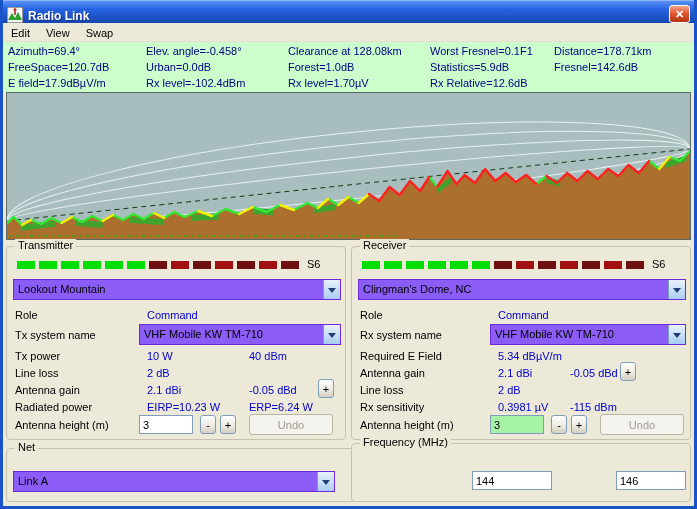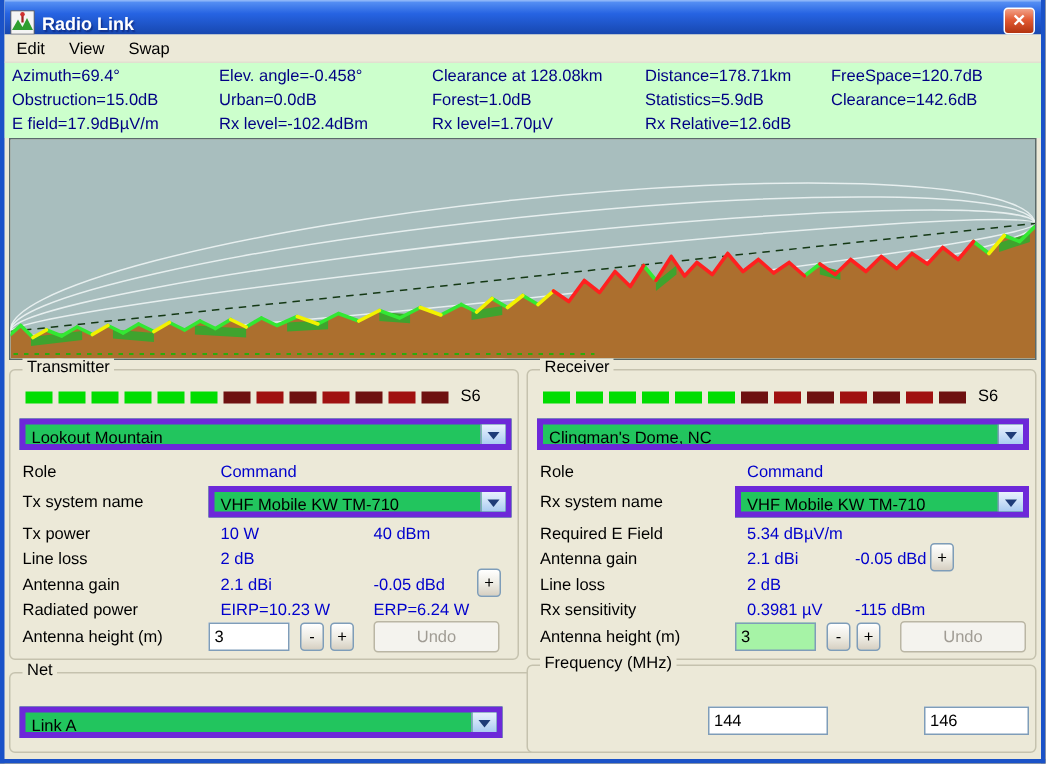--- a/index.html
+++ b/index.html
@@ -36,21 +36,21 @@
   .group{position:absolute;border:1px solid #C5C2AE;border-radius:4px;background:#ECE9D8;}
   .group>.gtitle{position:absolute;top:-8px;left:8px;background:#ECE9D8;padding:0 3px;}
   .g-tx{top:246px;left:3px;width:340px;height:194px;}
   .g-rx{top:246px;left:348px;width:340px;height:194px;}
   .g-net{top:448px;left:3px;width:376px;height:54px;}
   .g-freq{top:443px;left:348px;width:340px;height:59px;}
   
   .meter{position:absolute;left:10px;top:14px;display:flex;gap:4px;}
   .meter .seg{width:18px;height:8px;display:block;}
   .meter-label{position:absolute;top:11px;left:300px;}
-  .combo{position:absolute;height:21px;border:4px solid #6d28d9;background:#22c55e;
+  .combo{position:absolute;height:21px;border:1px solid #6d28d9;background:#8b5cf6;
     display:flex;align-items:stretch;}
   .combo .txt{flex:1;padding:3px 0 0 4px;white-space:nowrap;overflow:hidden;}
   .combo .arrow{width:17px;border-left:1px solid #7F9DB9;
     background:linear-gradient(180deg,#E8F1FC 0%,#CBE0F8 50%,#A9CBF1 100%);
     display:flex;align-items:center;justify-content:center;}
   .combo .arrow i{display:block;width:0;height:0;border:4px solid transparent;
     border-top:5px solid #1E3C78;margin-top:5px;}
   .frow{position:absolute;left:8px;right:6px;height:16px;}
   .frow .lbl{position:absolute;left:0;top:0;}
   .bv{color:#0000CC;}
@@ -84,27 +84,27 @@
   <div class="menubar">
     <span class="menu-item">Edit</span>
     <span class="menu-item">View</span>
     <span class="menu-item">Swap</span>
   </div>
 
   <div class="info">
     <span>Azimuth=69.4°</span>
     <span>Elev. angle=-0.458°</span>
     <span>Clearance at 128.08km</span>
+    <span>Worst Fresnel=0.1F1</span>
     <span>Distance=178.71km</span>
     <span>FreeSpace=120.7dB</span>
-    <span>Obstruction=15.0dB</span>
     <span>Urban=0.0dB</span>
     <span>Forest=1.0dB</span>
     <span>Statistics=5.9dB</span>
-    <span>Clearance=142.6dB</span>
+    <span>Fresnel=142.6dB</span>
     <span>E field=17.9dBµV/m</span>
     <span>Rx level=-102.4dBm</span>
     <span>Rx level=1.70µV</span>
     <span>Rx Relative=12.6dB</span>
   </div>
 
   <div class="chart">
     <svg id="profile-svg" width="683" height="146" viewBox="0 0 683 146" style="background: rgb(168, 190, 190);">
         <ellipse cx="341.5" cy="92" rx="343.3922684045172" ry="14" fill="none" stroke="#EDF4F4" stroke-width="1" opacity="0.9" transform="rotate(-6.017739404498464 341.5 92)"></ellipse>
         <ellipse cx="341.5" cy="92" rx="343.3922684045172" ry="27" fill="none" stroke="#EDF4F4" stroke-width="1" opacity="0.9" transform="rotate(-6.017739404498464 341.5 92)"></ellipse>

